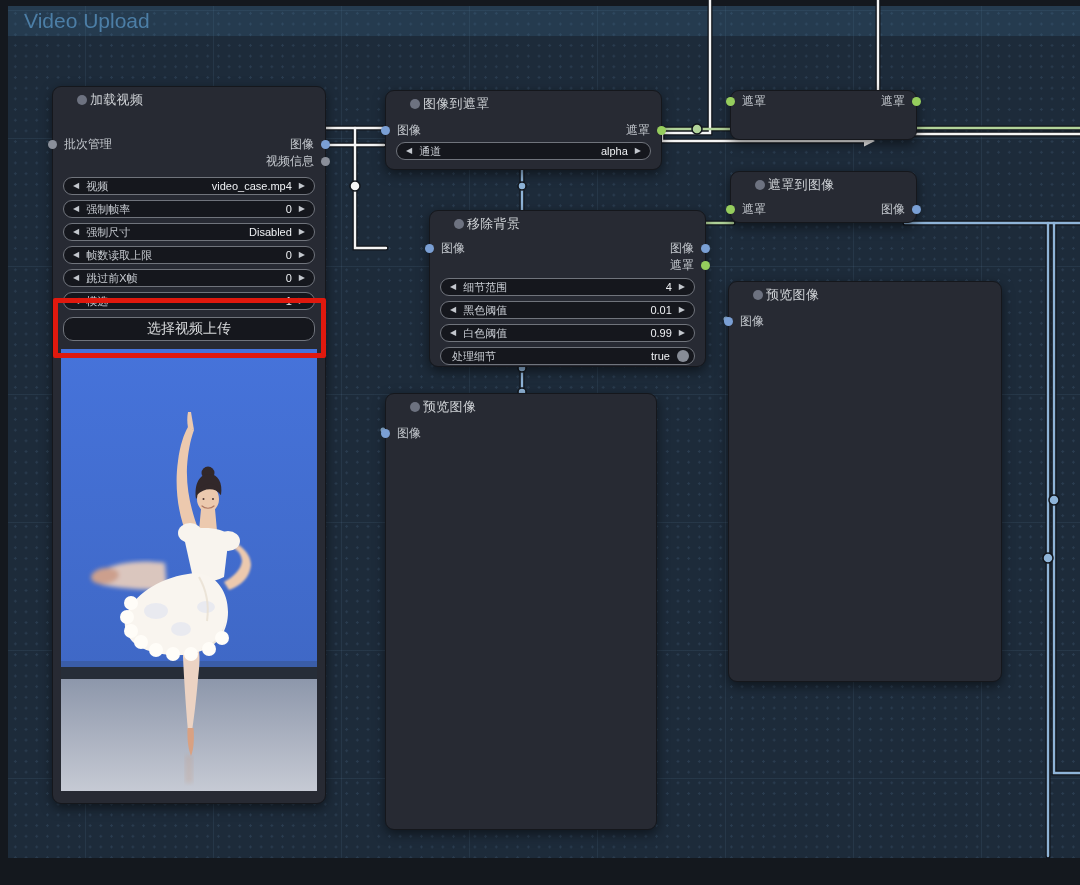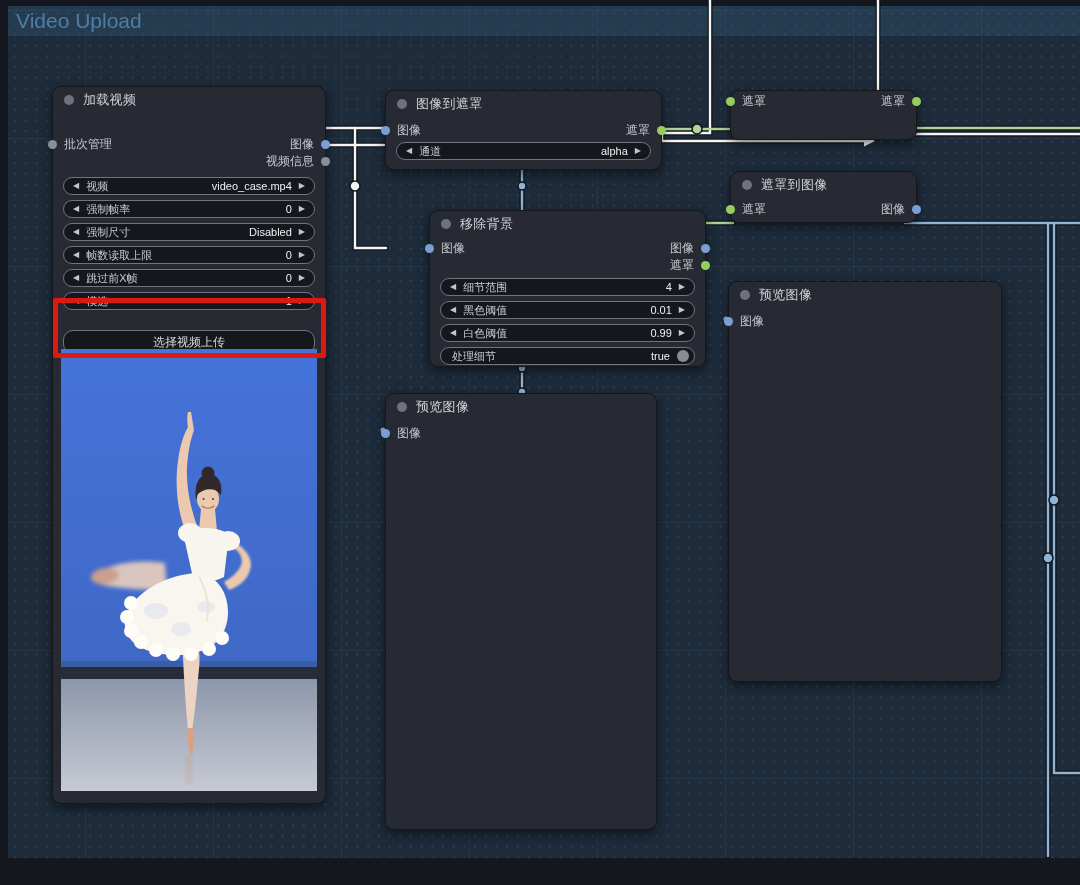--- a/index.html
+++ b/index.html
@@ -11,29 +11,29 @@
     background-color:#1d2b3a;
     background-image:
       radial-gradient(circle, rgba(110,150,190,.16) 1px, transparent 1.4px),
       linear-gradient(to right, rgba(120,160,200,.10) 1px, transparent 1px),
       linear-gradient(to bottom, rgba(120,160,200,.10) 1px, transparent 1px);
     background-size:10.7px 10.7px,128px 128px,128px 128px;
     background-position:2px 2px,77px 4px,0 4px;
     z-index:0;}
   #group-header{position:absolute;left:0;top:0;width:100%;height:30px;
     background:rgba(70,125,165,.20);}
-  #group-title{position:absolute;left:8px;top:3px;font-size:21px;color:#4c7ea6;}
+  #group-title{position:absolute;left:16px;top:3px;font-size:21px;color:#4c7ea6;}
 
   
   #wires{position:absolute;left:0;top:0;z-index:1;pointer-events:none;}
 
   
   .node{position:absolute;background:#272a33;border:1px solid #15171c;border-radius:9px;
         box-shadow:0 4px 12px rgba(0,0,0,.5);z-index:2;}
-  .nhead{height:26px;display:flex;align-items:center;gap:9px;padding:0 11px;}
+  .nhead{height:26px;display:flex;align-items:center;gap:3px;padding:0 24px;}
   .ndot{width:10px;height:10px;border-radius:50%;background:#6d7280;flex:0 0 auto;}
   .ntitle{color:#cfd2d6;font-size:13px;letter-spacing:.3px;}
   .slots{position:relative;}
   .srow{height:17px;display:flex;align-items:center;justify-content:space-between;}
   .sin,.sout{display:flex;align-items:center;gap:7px;font-size:12px;color:#c2c6cc;}
   .sin{padding-left:0;}
   .sout{margin-left:auto;}
   .sdot{width:9px;height:9px;border-radius:50%;flex:0 0 auto;background:#8a8f9a;}
   .sin .sdot{margin-left:-5px;}
   .sout .sdot{margin-right:-5px;}
@@ -43,23 +43,23 @@
   .sdot.gray{background:#8a8f9a;}
 
   .widgets{padding:0 10px;}
   .widget{height:16px;margin-bottom:5px;background:#15171d;border:1px solid #70747c;
           border-radius:9px;display:flex;align-items:center;padding:0 9px;font-size:11px;}
   .warr{color:#c3c7cd;font-size:8px;line-height:1;}
   .wlabel{margin-left:7px;color:#c8ccd2;flex:1;text-align:left;white-space:nowrap;}
   .wvalue{margin-right:7px;color:#eef0f3;white-space:nowrap;}
   .widget.toggle .wlabel{margin-left:2px;}
   .knob{width:12px;height:12px;border-radius:50%;background:#878c96;margin-right:-4px;}
-  .button-widget{height:22px;margin:20px 0 6px 0;background:#15171d;border:1px solid #70747c;
+  .button-widget{height:22px;margin:7px 0 6px 0;background:#15171d;border:1px solid #70747c;
           border-radius:10px;display:flex;align-items:center;justify-content:center;
-          font-size:12px;color:#d8dadc;}
+          font-size:14px;color:#d8dadc;}
 
   .video-preview{position:absolute;left:8px;top:262px;width:256px;height:442px;
           background:#000;overflow:hidden;}
   .video-preview svg{display:block;}
 
   
   #highlight-rect{position:absolute;left:53px;top:298px;width:263px;height:50px;
         border:5px solid #e0190e;border-radius:2px;z-index:30;background:transparent;}
 </style>
 </head>

